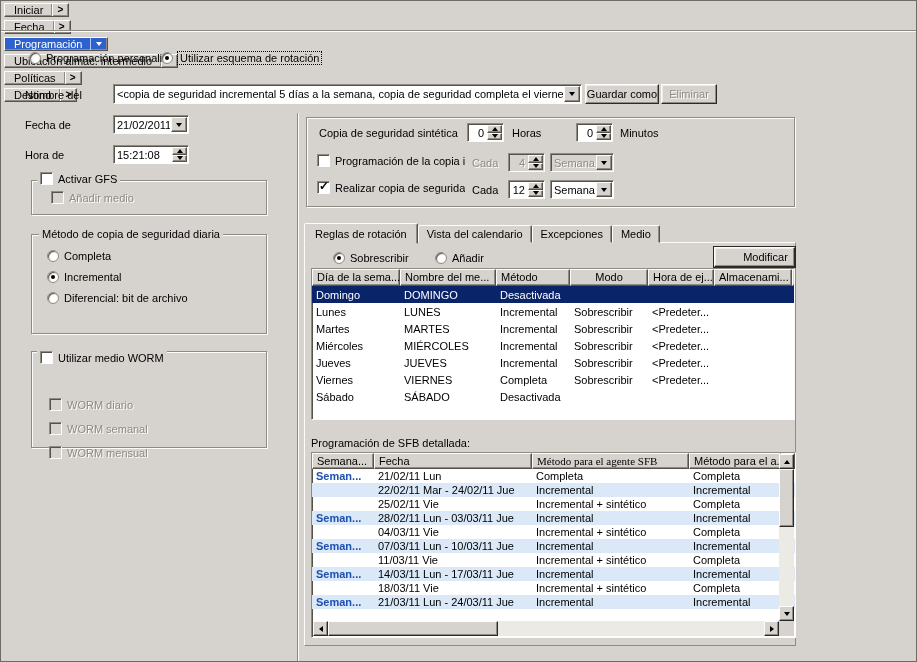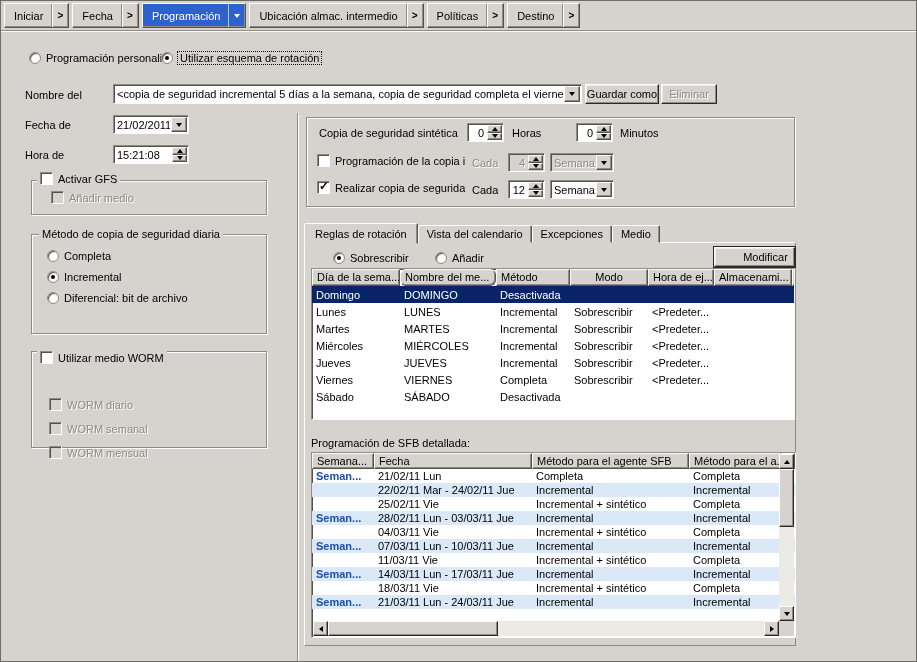--- a/index.html
+++ b/index.html
@@ -6,21 +6,21 @@
     --win-bg:#d6d3ce; --active-tab:#2d61cf; --sel-bg:#0a246a;
     --alt-row:#dbe8f8; --week-col:#1d4fae; --dis-col:#8e8b82;
     --hl:#fdfcfa; --sh:#55524a; --msh:#8e8b82; --dk:#2b2a26;
   }
   *{box-sizing:border-box;margin:0;padding:0;}
   html,body{margin:0;padding:0;}
   body{font-family:"Liberation Sans",sans-serif;font-size:11px;color:#000;background:#fff;}
   #window{position:relative;width:917px;height:662px;background:var(--win-bg);border:1px solid #6e6b63;overflow:hidden;}
 
   
-  .tabbar{position:absolute;left:3px;top:2px;height:27px;display:flex;gap:3px;align-items:flex-start;}
+  .tabbar{position:absolute;left:3px;top:2px;height:27px;display:flex;gap:3px;align-items:flex-start;flex-direction:column;}
   .wtab{height:25px;display:flex;align-items:center;background:var(--win-bg);
         border:1px solid;border-color:var(--hl) var(--sh) var(--sh) var(--hl);
         box-shadow:inset -1px -1px 0 var(--msh);padding-left:9px;white-space:nowrap;}
   .wtab-label{margin-right:8px;}
   .wtab-arrow{width:17px;height:100%;border-left:1px solid var(--msh);box-shadow:inset 1px 0 0 var(--hl);
         display:flex;align-items:center;justify-content:center;}
   .chev{font-weight:bold;font-size:10px;line-height:1;}
   .wtab.active{background:var(--active-tab);color:#fff;}
   .wtab.active .wtab-arrow{border-left-color:rgba(255,255,255,.65);box-shadow:none;}
   .tabbar-sep{position:absolute;left:0;top:29px;width:917px;height:2px;
@@ -329,21 +329,21 @@
   </div>
   <div class="ctl" style="left:434px;top:251px">
     <span class="rb"></span>
     <span class="lbl">Añadir</span>
   </div>
   <button class="btn default" style="left:713px;top:246px;width:81px;height:20px">Modificar</button>
 
   <div class="listview" style="left:310px;top:267px;width:484px;height:152px">
     <div class="lv-header">
         <div class="lv-hcell" style="width: 88px;">Día de la sema...</div>
-        <div class="lv-hcell" style="width: 96px; border-radius: 6px;">Nombre del me...</div>
+        <div class="lv-hcell" style="width: 96px;">Nombre del me...</div>
         <div class="lv-hcell" style="width: 74px;">Método</div>
         <div class="lv-hcell" style="width: 78px; text-align: center;">Modo</div>
         <div class="lv-hcell" style="width: 66px;">Hora de ej...</div>
         <div class="lv-hcell" style="width: 78px;">Almacenami...</div>
         <div class="lv-hfill"></div>
       </div>
     <div class="lv-body">
         <div class="lv-row sel">
           <div class="lv-cell" style="width: 88px;">Domingo</div>
           <div class="lv-cell" style="width: 96px;">DOMINGO</div>
@@ -401,21 +401,21 @@
           <div class="lv-cell" style="width: 78px;"></div>
         </div>
       </div>
   </div>
 
   <span class="slabel" style="left:310px;top:436px">Programación de SFB detallada:</span>
   <div class="listview sfb" style="left:310px;top:451px;width:485px;height:186px">
     <div class="lv-header">
         <div class="lv-hcell" style="width: 62px;">Semana...</div>
         <div class="lv-hcell" style="width: 158px;">Fecha</div>
-        <div class="lv-hcell" style="width: 157px;">Método para el agente SFB</div>
+        <div class="lv-hcell" style="width: 157px; font-family: Liberation Serif, serif;">Método para el agente SFB</div>
         <div class="lv-hcell" style="width: 92px;">Método para el a...</div>
         <div class="lv-hfill"></div>
       </div>
     <div class="lv-body">
         <div class="lv-row sfb-row">
           <div class="lv-cell week" style="width: 62px;">Seman...</div>
           <div class="lv-cell" style="width: 158px;">21/02/11 Lun</div>
           <div class="lv-cell" style="width: 157px;">Completa</div>
           <div class="lv-cell" style="width: 92px;">Completa</div>
         </div>

